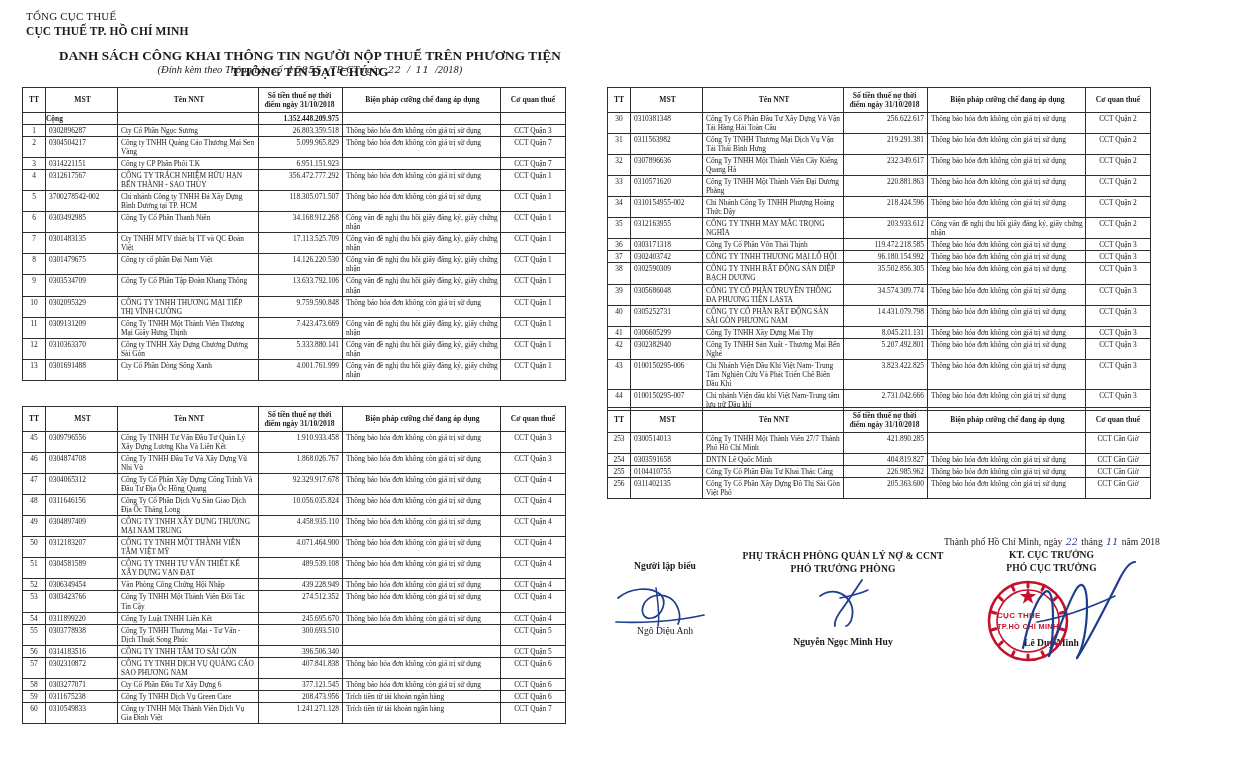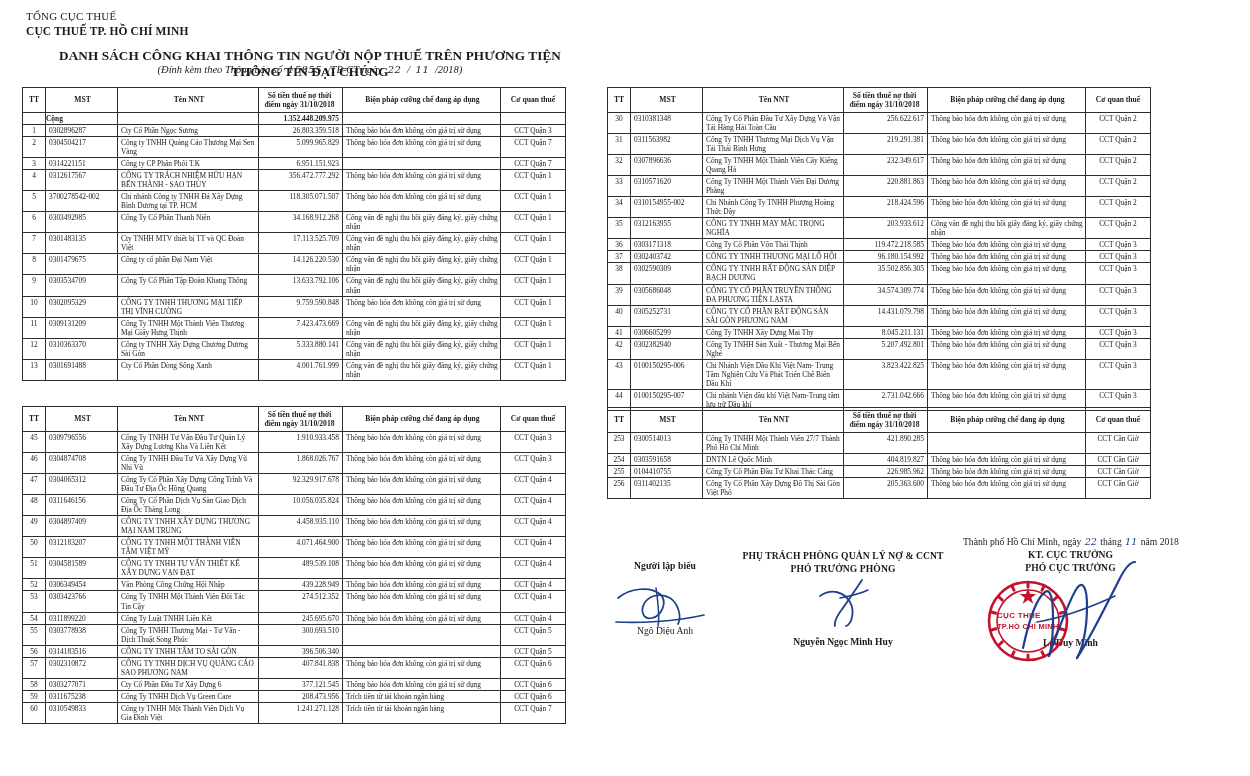--- a/index.html
+++ b/index.html
@@ -114,21 +114,21 @@
     width: 575px;
     height: 130px;
     font-size: 10px;
   }
   .sign-col {
     position: absolute;
     text-align: center;
   }
   .sign-preparer { left: 0px;   top: 24px; width: 130px; }
   .sign-dept     { left: 118px; top: 14px; width: 250px; }
-  .sign-head     { left: 363px; top: 0px;  width: 215px; }
+  .sign-head     { left: 344px; top: 0px;  width: 215px; }
 
   .sign-role {
     font-weight: bold;
     font-size: 9.6px;
     letter-spacing: .1px;
     line-height: 1.35;
   }
   .sign-place {
     font-size: 9.6px;
     white-space: nowrap;

